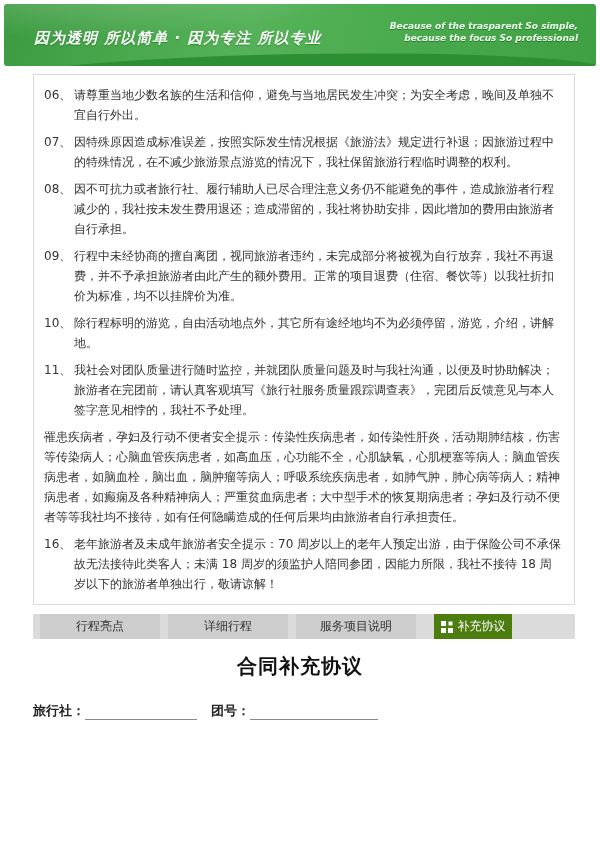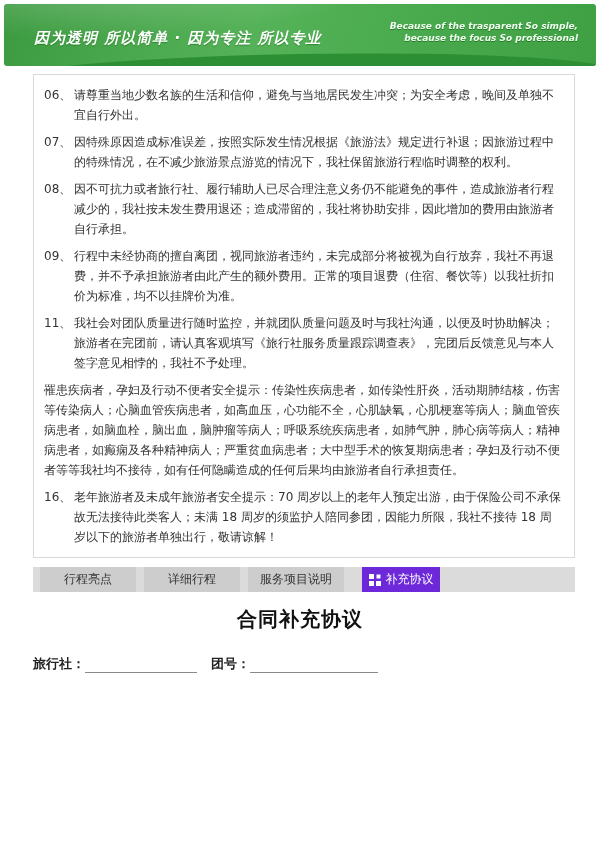--- a/index.html
+++ b/index.html
@@ -46,27 +46,27 @@
   .notice:last-child { margin-bottom:2px; }
   .notice .num { flex:0 0 30px; text-align:left; }
   .notice .txt { flex:1; }
 
   
   .tabbar {
     margin:9px 25px 0 33px; width:542px; height:25px;
     background:#dbdbdb; display:flex; align-items:stretch;
   }
   .tab {
-    width:96px; margin-right:8px; background:#cdcdcd;
+    width:120px; margin-right:8px; background:#cdcdcd;
     display:flex; align-items:center; justify-content:center;
     font-size:12px; color:#333; cursor:pointer;
   }
   .tab:first-child { margin-left:7px; }
   .tab.active {
-    width:78px; margin-left:10px; background:#6d28d9; color:#fff;
+    width:78px; margin-left:10px; background:#4d7c0f; color:#fff;
   }
   .grid-icon {
     display:inline-grid; grid-template-columns:5px 5px; grid-template-rows:5px 5px;
     gap:2px; margin-right:5px;
   }
   .grid-icon i { background:#fff; display:block; }
   .grid-icon i:nth-child(2) { transform:scale(.8); }
 
   
   .sup-title {
@@ -103,20 +103,24 @@
   </div>
   <div class="notice">
     <span class="num">08、</span>
     <span class="txt">因不可抗力或者旅行社、履行辅助人已尽合理注意义务仍不能避免的事件，造成旅游者行程减少的，我社按未发生费用退还；造成滞留的，我社将协助安排，因此增加的费用由旅游者自行承担。</span>
   </div>
   <div class="notice">
     <span class="num">09、</span>
     <span class="txt">行程中未经协商的擅自离团，视同旅游者违约，未完成部分将被视为自行放弃，我社不再退费，并不予承担旅游者由此产生的额外费用。正常的项目退费（住宿、餐饮等）以我社折扣价为标准，均不以挂牌价为准。</span>
   </div>
   <div class="notice">
+    <span class="num">10、</span>
+    <span class="txt">除行程标明的游览，自由活动地点外，其它所有途经地均不为必须停留，游览，介绍，讲解地。</span>
+  </div>
+  <div class="notice">
     <span class="num">11、</span>
     <span class="txt">我社会对团队质量进行随时监控，并就团队质量问题及时与我社沟通，以便及时协助解决；旅游者在完团前，请认真客观填写《旅行社服务质量跟踪调查表》，完团后反馈意见与本人签字意见相悖的，我社不予处理。</span>
   </div>
   <div class="notice">
     <span class="txt">罹患疾病者，孕妇及行动不便者安全提示：传染性疾病患者，如传染性肝炎，活动期肺结核，伤害等传染病人；心脑血管疾病患者，如高血压，心功能不全，心肌缺氧，心肌梗塞等病人；脑血管疾病患者，如脑血栓，脑出血，脑肿瘤等病人；呼吸系统疾病患者，如肺气肿，肺心病等病人；精神病患者，如癫痫及各种精神病人；严重贫血病患者；大中型手术的恢复期病患者；孕妇及行动不便者等等我社均不接待，如有任何隐瞒造成的任何后果均由旅游者自行承担责任。</span>
   </div>
   <div class="notice">
     <span class="num">16、</span>
     <span class="txt">老年旅游者及未成年旅游者安全提示：70 周岁以上的老年人预定出游，由于保险公司不承保故无法接待此类客人；未满 18 周岁的须监护人陪同参团，因能力所限，我社不接待 18 周岁以下的旅游者单独出行，敬请谅解！</span>
   </div>

